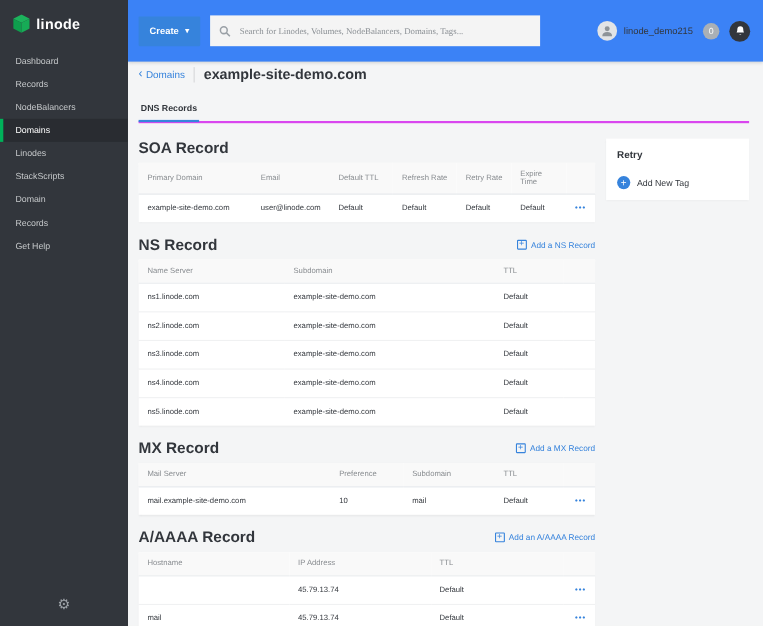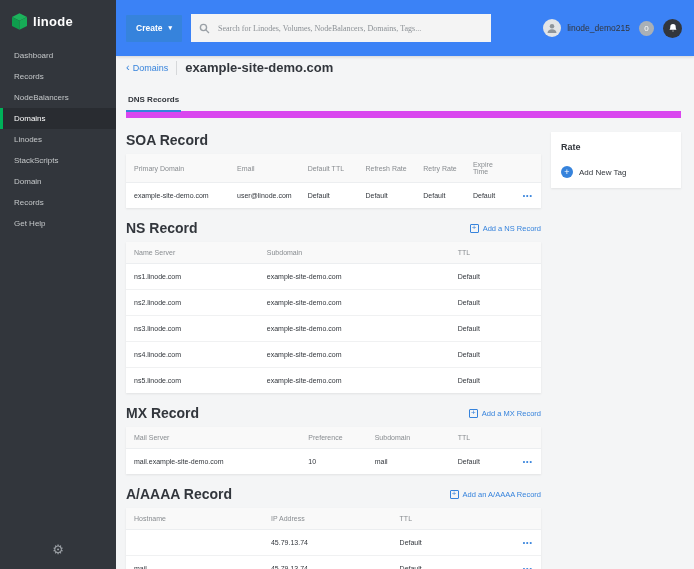--- a/index.html
+++ b/index.html
@@ -72,21 +72,21 @@
   
   main { margin:44px 0 0 116px; padding:16px 13px 0 10px; }
   .pagehead { display:flex; align-items:center; gap:8px; }
   .crumb {
     color:#3683dc; font-size:9px; text-decoration:none;
     display:flex; align-items:center; gap:3px; cursor:pointer;
   }
   .crumb .back { font-size:11px; line-height:1; }
   .vdiv { width:1px; height:14px; background:#d6d8da; }
   h1 { font-size:13px; margin:0; font-weight:bold; }
-  .tabs { margin-top:13px; border-bottom:7px solid #d946ef; }
+  .tabs { margin-top:13px; border-bottom:2px solid #d946ef; }
   .tab {
     display:inline-block; font-size:8px; font-weight:bold;
     padding:0 2px 6px 2px; border-bottom:2px solid #3683dc;
     margin-bottom:-1px; cursor:pointer;
   }
   .content { display:flex; align-items:flex-start; gap:10px; margin-top:2px; }
   .left { width:415px; }
   .section { margin-top:12px; }
   .sec-head { display:flex; align-items:center; justify-content:space-between; margin-bottom:6px; min-height:12px; }
   .sec-title { font-size:14px; font-weight:bold; }
@@ -362,20 +362,20 @@
               <td>Default</td>
               <td class="actions">•••</td>
             </tr>
           </tbody>
         </table>
       </div>
 
     </div>
 
     <div class="tags-card">
-      <div class="tags-title">Rate</div>
+      <div class="tags-title">Retry</div>
       <a class="add-tag">
         <span class="pluscircle">+</span>
         <span>Add New Tag</span>
       </a>
     </div>
   </div>
 </main>
 
 </body></html>

